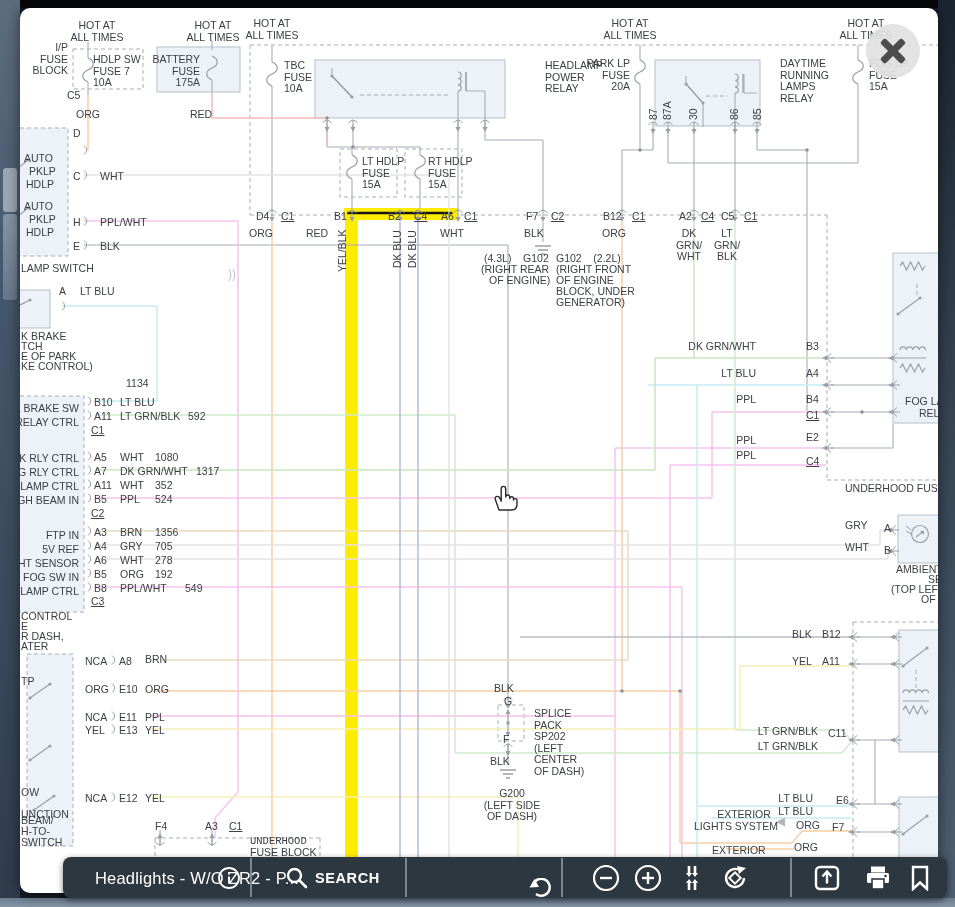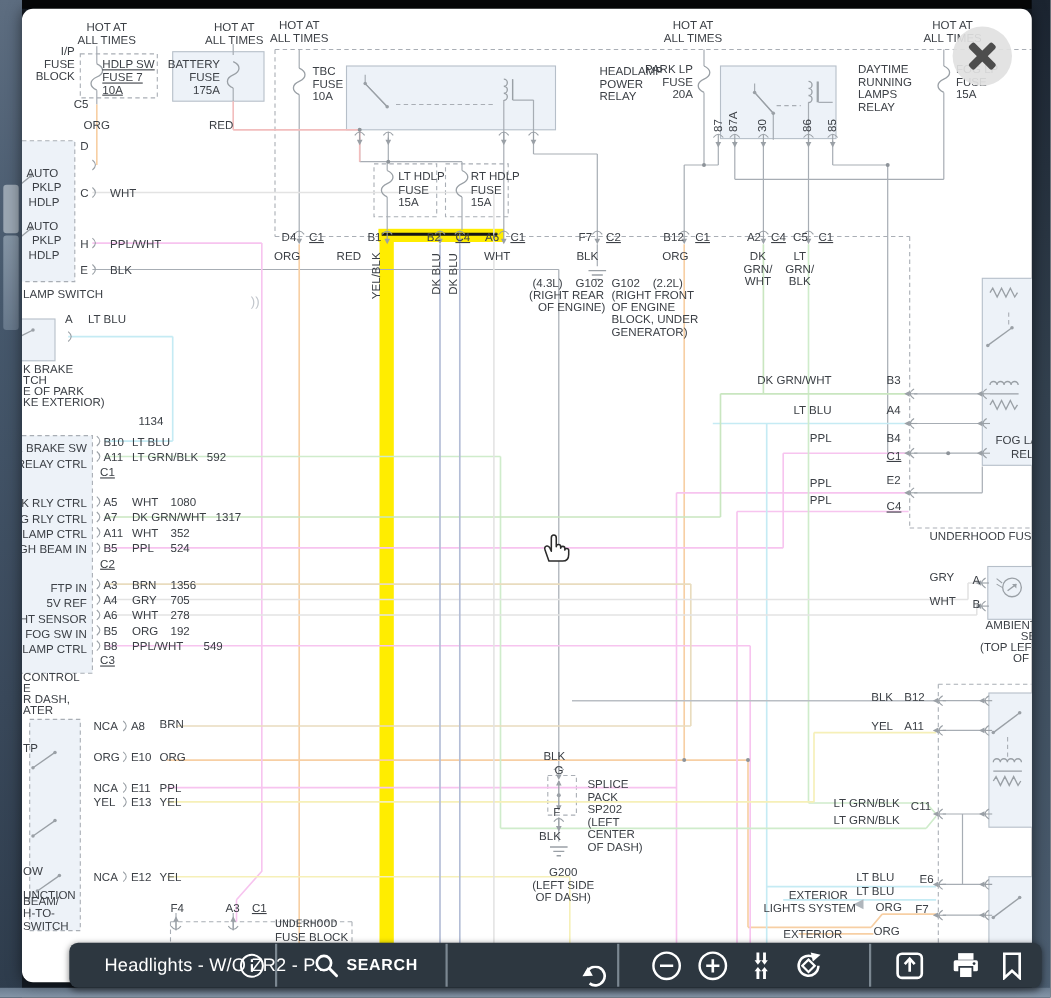--- a/index.html
+++ b/index.html
@@ -299,21 +299,21 @@
         <circle cx="622" cy="691" r="1.8" fill="#8d9399"></circle>
         <circle cx="680" cy="691" r="1.8" fill="#8d9399"></circle>
         <circle cx="327" cy="118" r="1.8" fill="#8d9399"></circle>
       </svg>
     <div id="labels">
         <div class="lb c" style="left: 97px; top: 20px;">HOT AT
 ALL TIMES</div>
         <div class="lb r" style="left: 68px; top: 42px;">I/P
 FUSE
 BLOCK</div>
-        <div class="lb" style="left: 93px; top: 54px; text-decoration: underline;">HDLP SW
+        <div class="lb" style="left: 93px; top: 54px;">HDLP SW
 FUSE 7
 10A</div>
         <div class="lb" style="left: 67px; top: 90px;">C5</div>
         <div class="lb" style="left: 76px; top: 109px;">ORG</div>
         <div class="lb c" style="left: 213px; top: 20px;">HOT AT
 ALL TIMES</div>
         <div class="lb r" style="left: 200px; top: 54px;">BATTERY
 FUSE
 175A</div>
         <div class="lb" style="left: 190px; top: 109px;">RED</div>
@@ -400,21 +400,21 @@
         <div class="lb" style="left: 73px; top: 217px;">H</div>
         <div class="lb" style="left: 100px; top: 217px;">PPL/WHT</div>
         <div class="lb" style="left: 73px; top: 241px;">E</div>
         <div class="lb" style="left: 100px; top: 241px;">BLK</div>
         <div class="lb" style="left: 21px; top: 263px;">LAMP SWITCH</div>
         <div class="lb" style="left: 59px; top: 286px;">A</div>
         <div class="lb" style="left: 80px; top: 286px;">LT BLU</div>
         <div class="lb" style="left: 21px; top: 331px;">K BRAKE</div>
         <div class="lb" style="left: 21px; top: 341px;">TCH</div>
         <div class="lb" style="left: 21px; top: 351px;">E OF PARK</div>
-        <div class="lb" style="left: 21px; top: 361px;">KE EXTERIOR)</div>
+        <div class="lb" style="left: 21px; top: 361px;">KE CONTROL)</div>
         <div class="lb" style="left: 126px; top: 378px;">1134</div>
         <div class="lb r" style="left: 79px; top: 403px;">RK BRAKE SW</div>
         <div class="lb r" style="left: 79px; top: 417px;">L RELAY CTRL</div>
         <div class="lb" style="left: 94px; top: 397px;">B10</div>
         <div class="lb" style="left: 120px; top: 397px;">LT BLU</div>
         <div class="lb" style="left: 94px; top: 411px;">A11</div>
         <div class="lb" style="left: 120px; top: 411px;">LT GRN/BLK</div>
         <div class="lb" style="left: 188px; top: 411px;">592</div>
         <div class="lb u" style="left: 91px; top: 425px;">C1</div>
         <div class="lb r" style="left: 79px; top: 453px;">ARK RLY CTRL</div>

